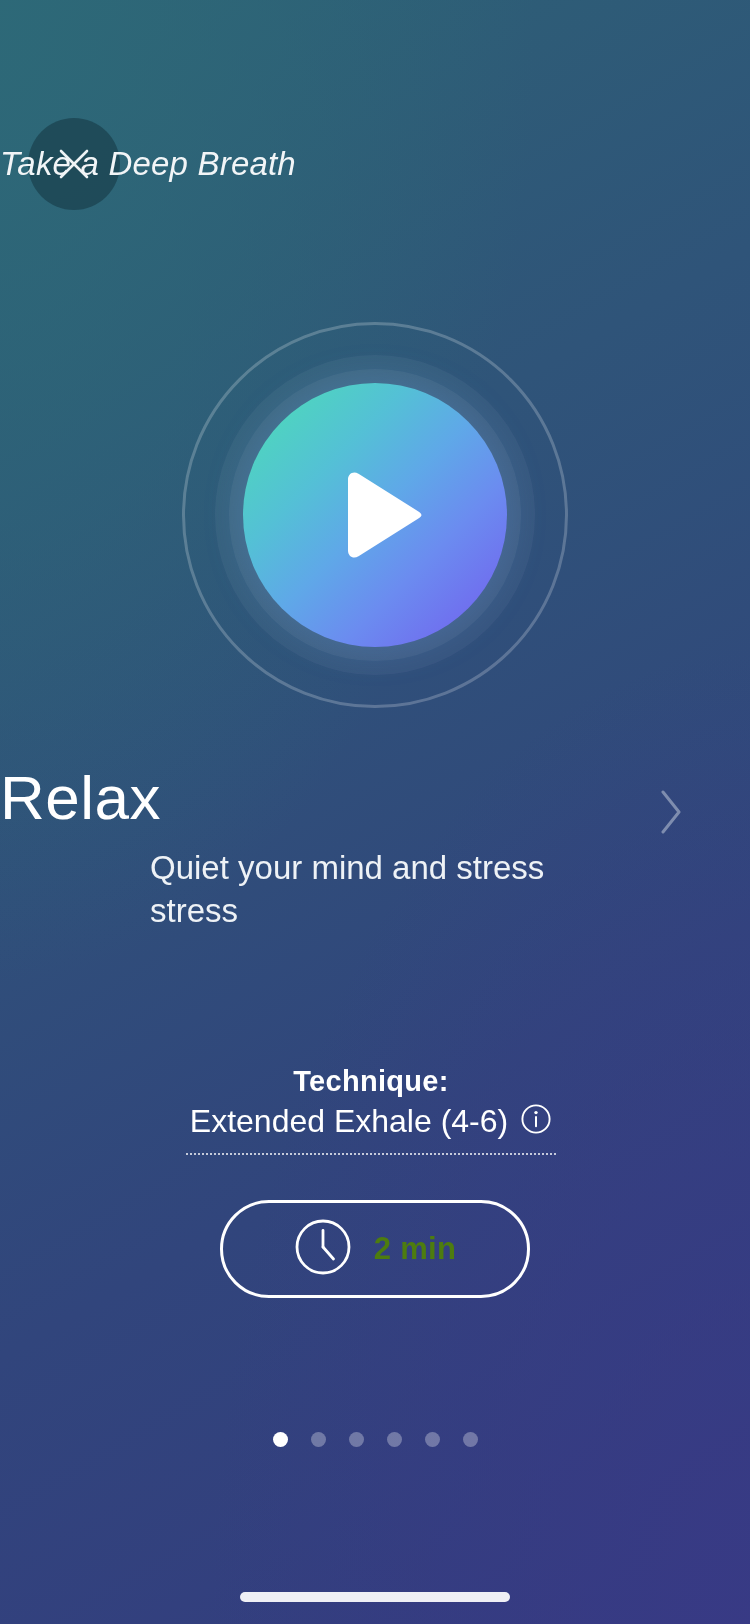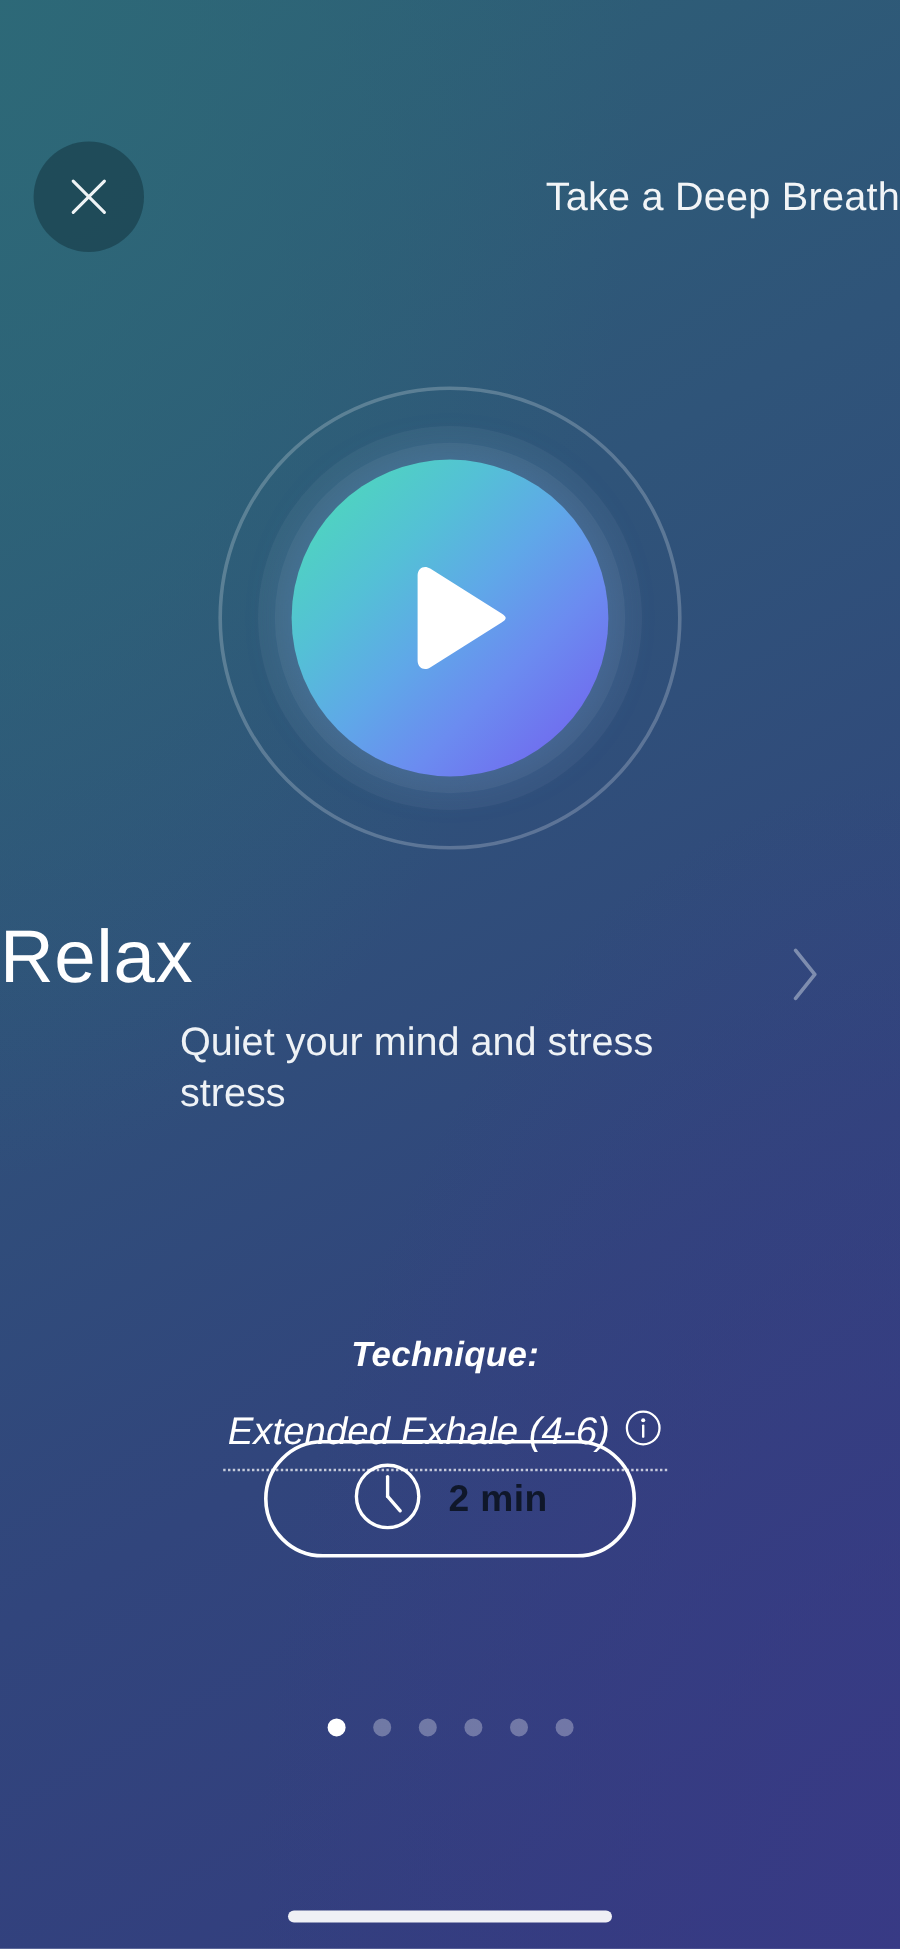--- a/index.html
+++ b/index.html
@@ -53,26 +53,27 @@
   }
   .close-btn svg { display:block; }
 
   .header-title {
     position: absolute;
     left: 0;
     top: 0;
     width: 750px;
     height: 92px;
     line-height: 92px;
-    text-align: right;
+    text-align: left;
     font-size: 33px;
     font-weight: 400;
     letter-spacing: 0.2px;
     color: #f2f5f7;
     pointer-events: none;
+    font-style: italic;
   }
 
   
   .play-area {
     position: absolute;
     left: 50%;
     top: 322px;
     transform: translateX(-50%);
     width: 386px;
     height: 386px;
@@ -165,40 +166,39 @@
     font-weight: 300;
     line-height: 43px;
     color: #eef2f6;
     padding: 0 150px;
   }
 
   
   .technique-block {
     position: absolute;
     left: 0;
-    top: 1110px;
+    top: 1062px;
     width: 742px;
     text-align: center;
-    font-style: italic;
   }
 
   .technique-label {
     font-size: 29px;
     font-weight: 700;
     letter-spacing: 0.3px;
     color: #ffffff;
     line-height: 38px;
   }
 
   .technique-value-row {
     display: inline-flex;
     align-items: center;
     justify-content: flex-end;
     gap: 12px;
-    margin-top: 24px;
+    margin-top: 1px;
     padding: 0 4px 12px 4px;
     border-bottom: 2px dotted rgba(255,255,255,0.72);
     cursor: pointer;
   }
 
   .technique-value {
     font-size: 32px;
     font-weight: 300;
     color: #ffffff;
     line-height: 40px;
@@ -220,21 +220,21 @@
     display: flex;
     align-items: center;
     justify-content: center;
     gap: 22px;
     cursor: pointer;
   }
 
   .duration-text {
     font-size: 31px;
     font-weight: 700;
-    color: #0f172a;
+    color: #4d7c0f;
     letter-spacing: 0.3px;
   }
 
   
   .page-dots {
     position: absolute;
     left: 0;
     top: 1432px;
     width: 750px;
     display: flex;

